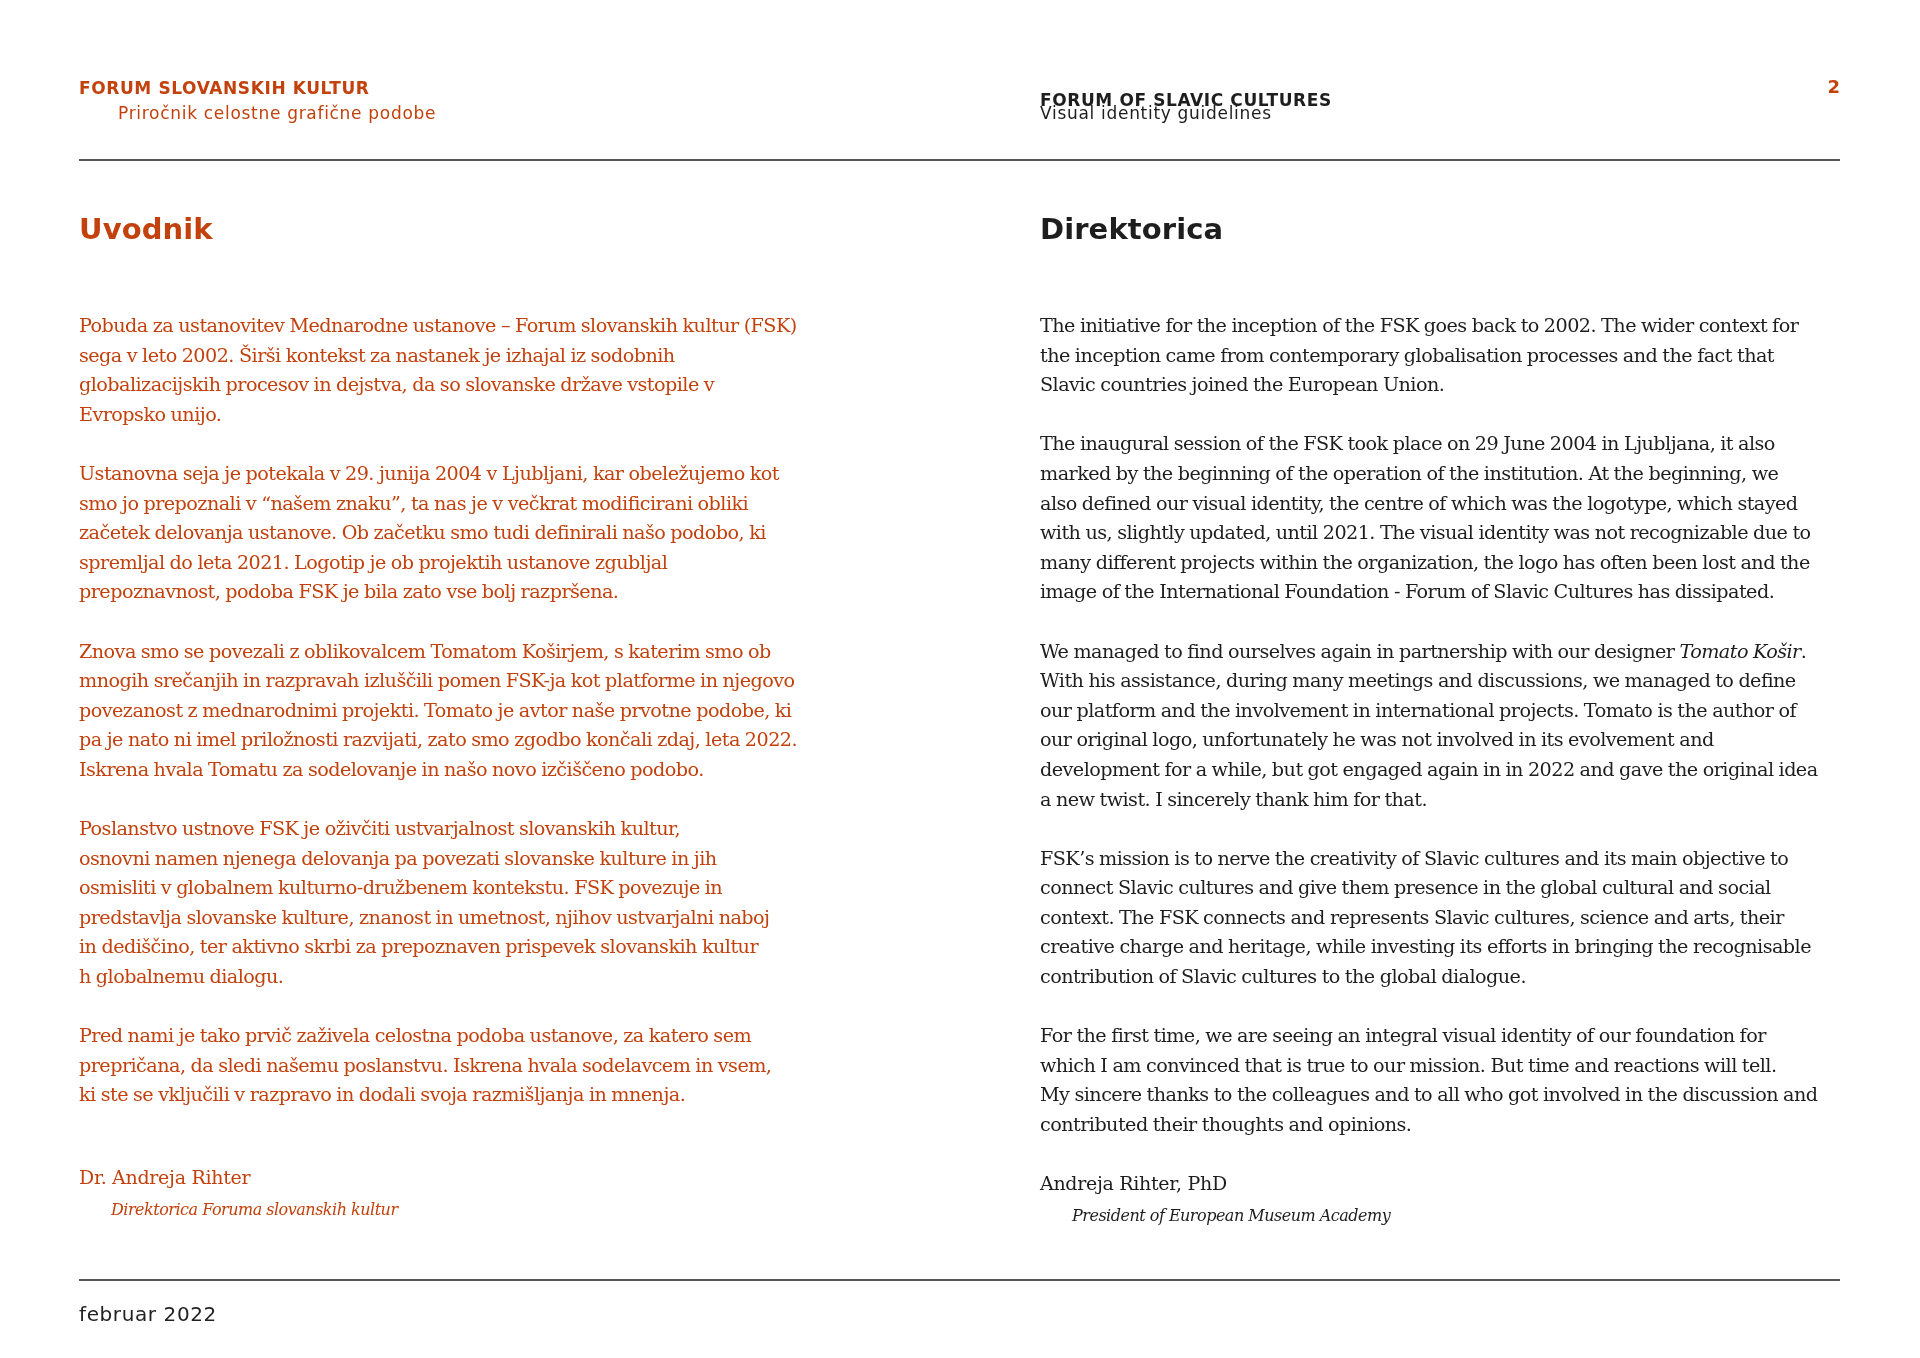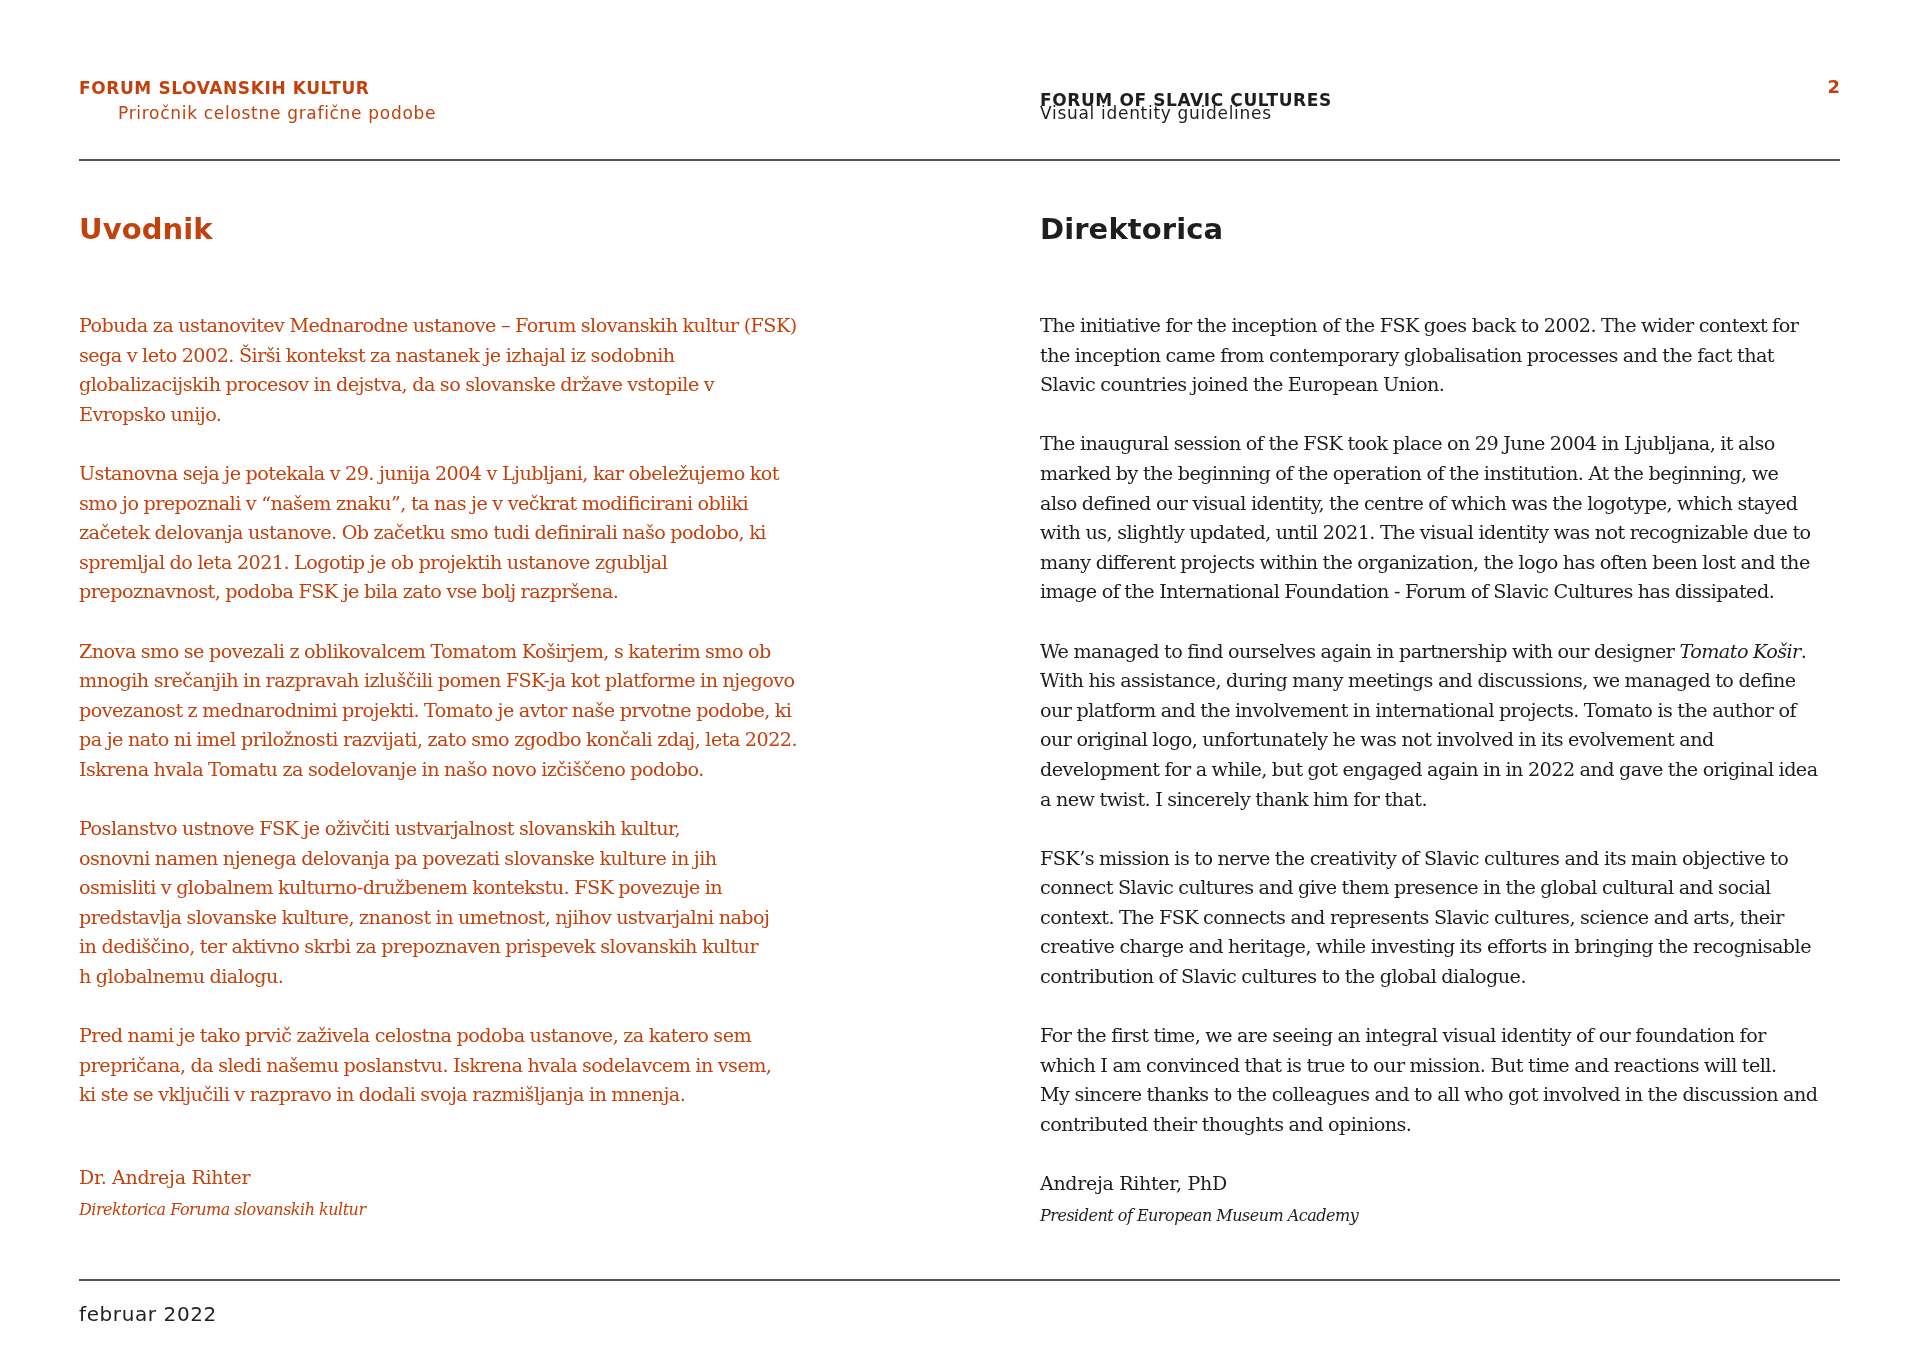--- a/index.html
+++ b/index.html
@@ -19,21 +19,21 @@
 
     .col { position: absolute; top: 311px; }
     .col-left { left: 79px; width: 800px; }
     .col-right { left: 1040px; width: 810px; }
 
     .para { margin: 0 0 29.6px 0; font-size: 19.2px; line-height: 29.6px; letter-spacing: -0.55px; word-spacing: -0.5px; white-space: nowrap; }
     .para .line { display: block; }
     .para em { font-style: italic; }
 
     .sig-name { position: absolute; font-size: 19px; letter-spacing: -0.3px; white-space: nowrap; }
-    .sig-title { position: absolute; font-size: 16px; font-style: italic; letter-spacing: -0.5px; white-space: nowrap; }
+    .sig-title { position: absolute; font-size: 16px; font-style: italic; letter-spacing: -0.5px; white-space: nowrap; margin-left: 32px; }
 
     .footer-date { position: absolute; left: 79px; top: 1302px; font-size: 20px; letter-spacing: 0.6px; color: #222222; }
   </style>
 </head>
 <body>
 
 <div class="hdr-title sans blue" style="left:79px;">FORUM SLOVANSKIH KULTUR</div>
 <div class="hdr-sub sans blue" style="left:79px;margin-left:39px;">Priročnik celostne grafične podobe</div>
 <div class="hdr-title sans dark" style="left:1040px;margin-top:12px;">FORUM OF SLAVIC CULTURES</div>
 <div class="hdr-sub sans dark" style="left:1040px;">Visual identity guidelines</div>

